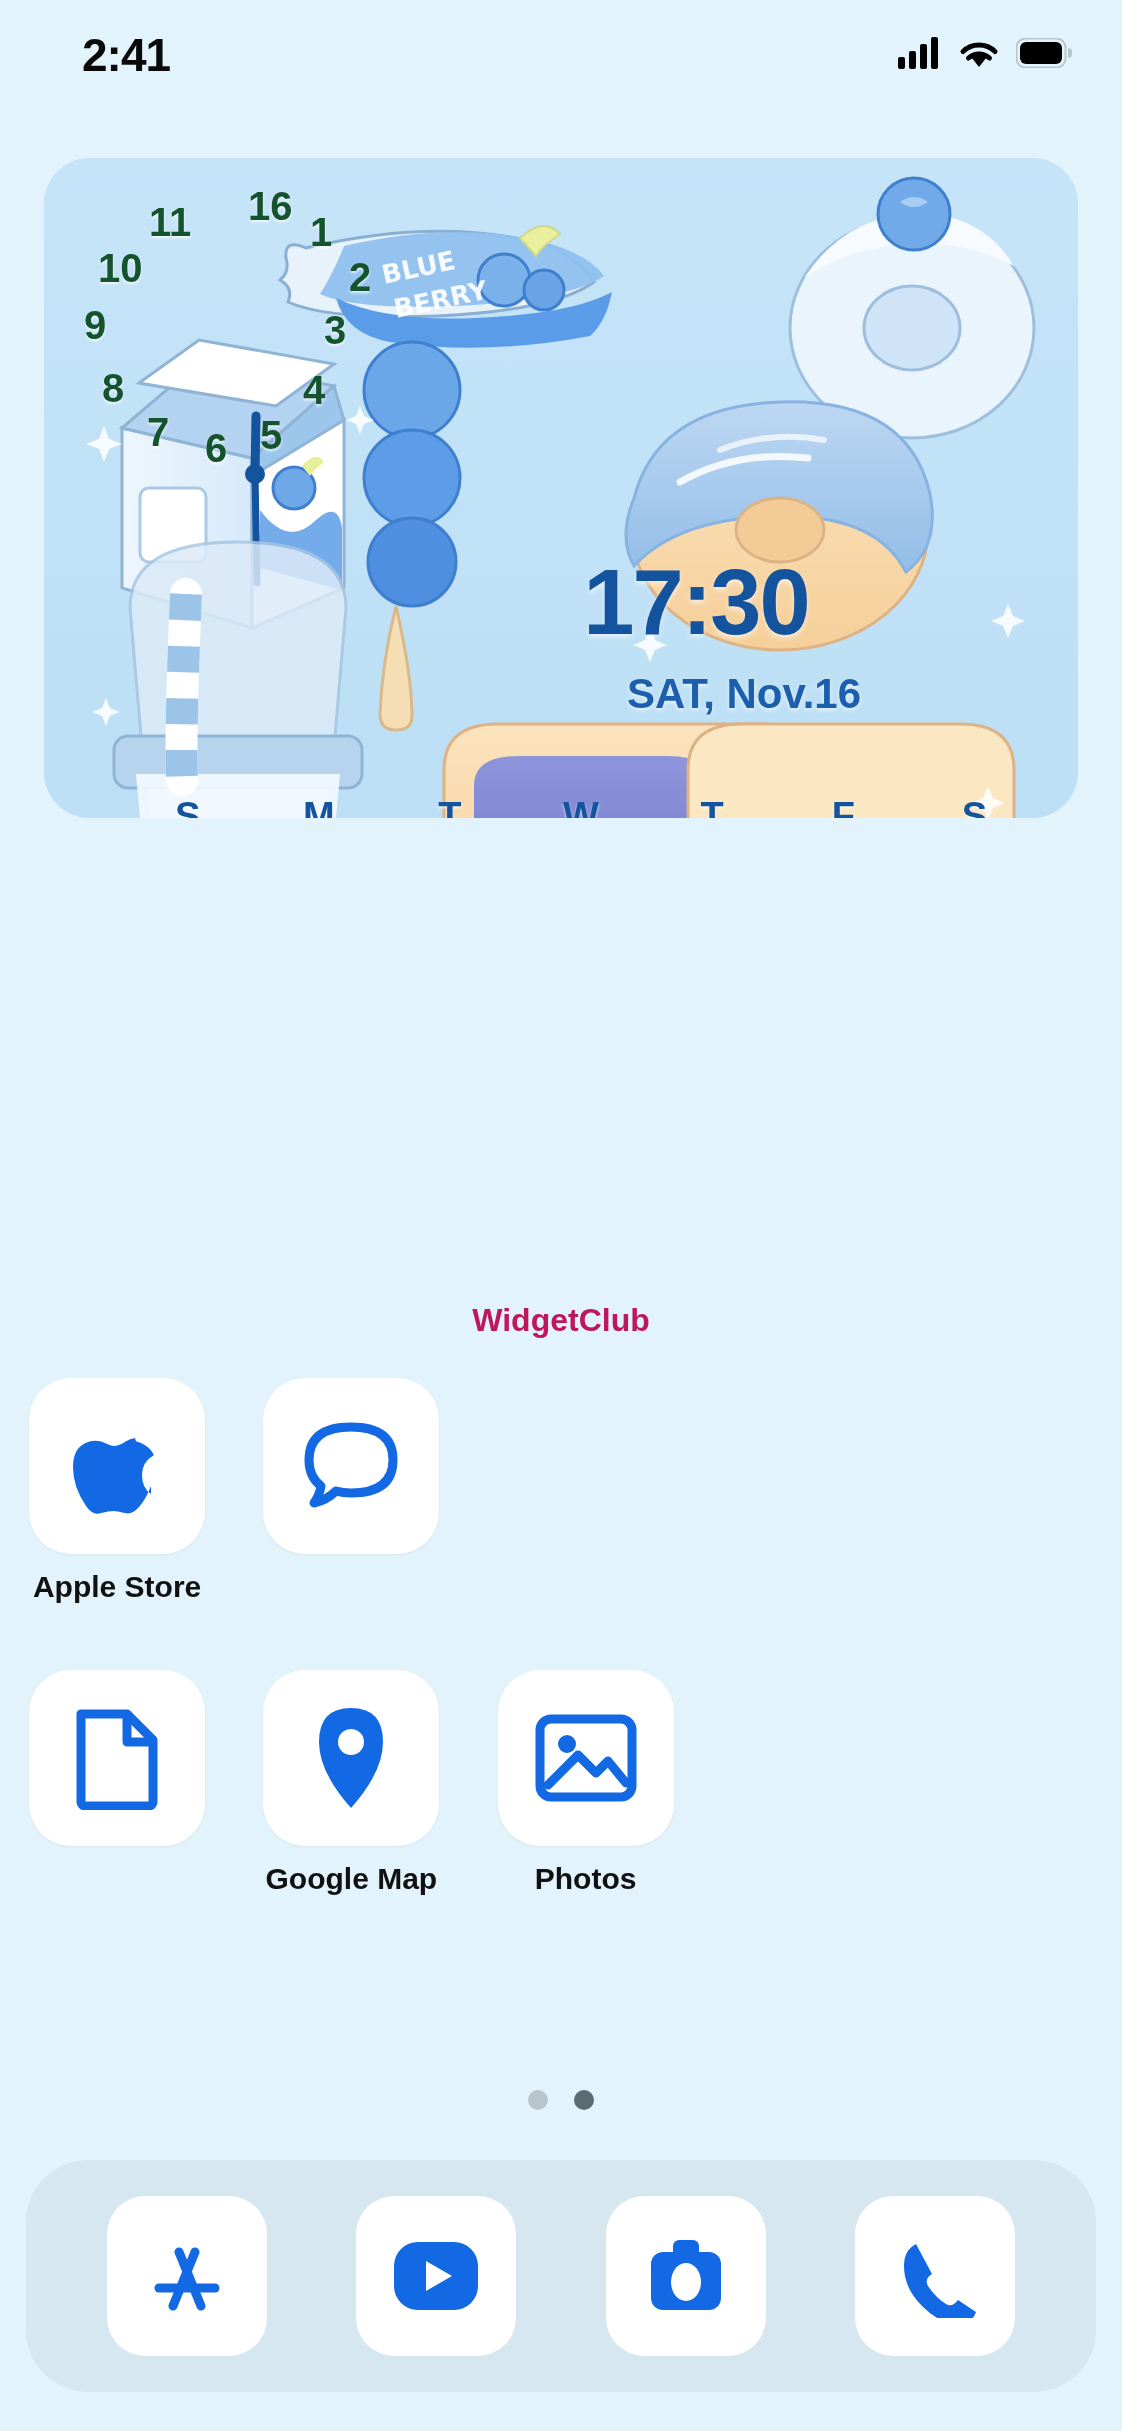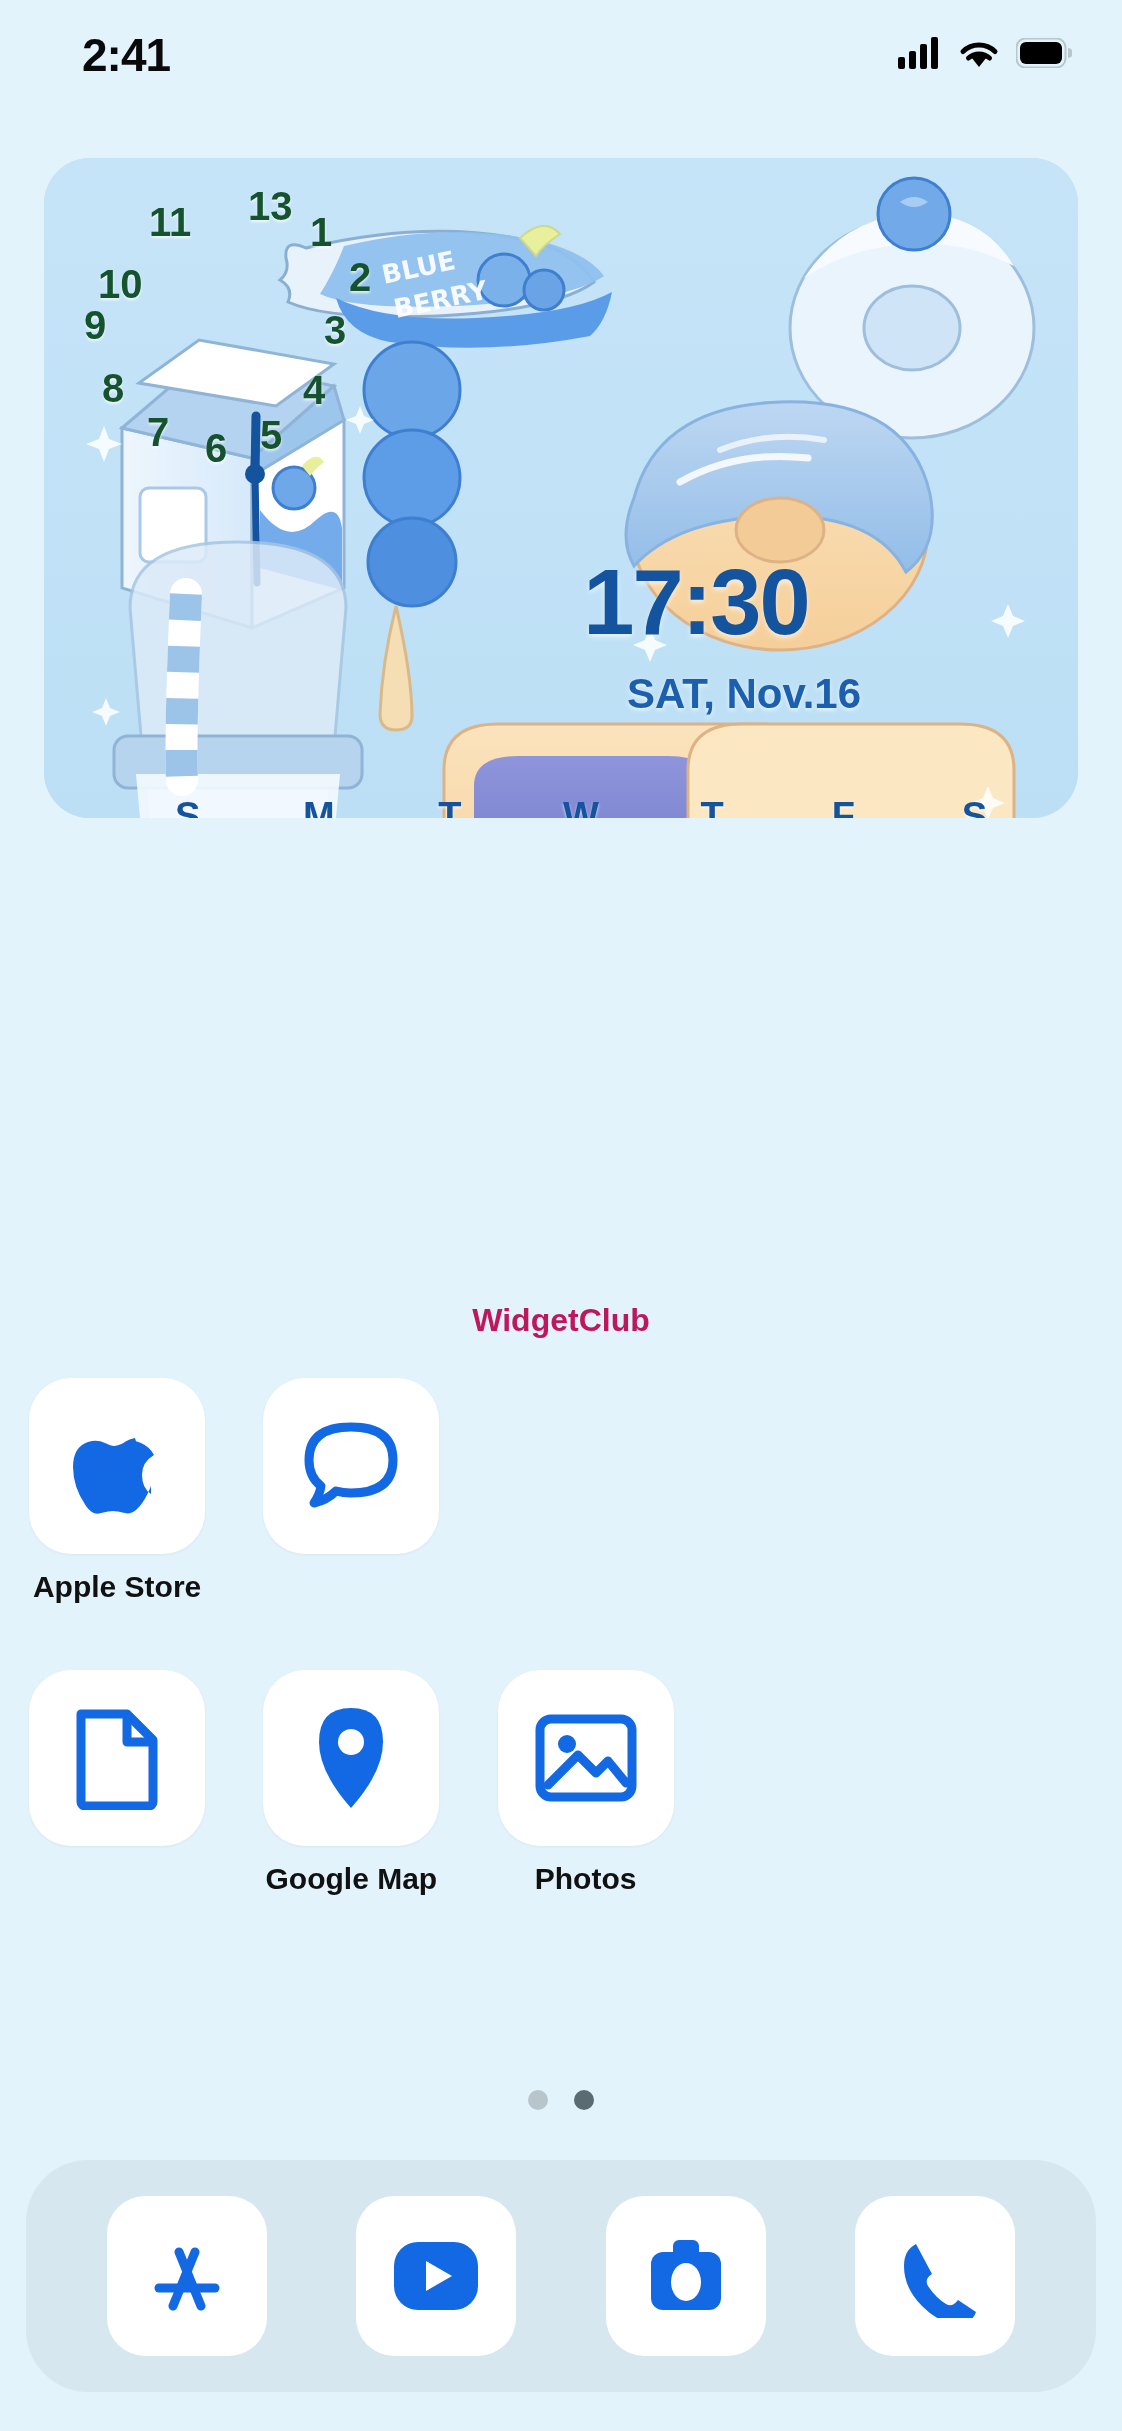--- a/index.html
+++ b/index.html
@@ -231,31 +231,31 @@
       <path d="M60 268 l5 13 13 5 -13 5 -5 13 -5 -13 -13 -5 13 -5 Z"></path>
       <path d="M316 248 l4 10 10 4 -10 4 -4 10 -4 -10 -10 -4 10 -4 Z"></path>
       <path d="M606 470 l5 12 12 5 -12 5 -5 12 -5 -12 -12 -5 12 -5 Z"></path>
       <path d="M964 446 l5 12 12 5 -12 5 -5 12 -5 -12 -12 -5 12 -5 Z"></path>
       <path d="M62 540 l4 10 10 4 -10 4 -4 10 -4 -10 -10 -4 10 -4 Z"></path>
       <path d="M944 628 l5 12 12 5 -12 5 -5 12 -5 -12 -12 -5 12 -5 Z"></path>
     </g>
   </svg>
 
   <div class="widget-overlay">
-    <span class="clk" style="left:204px; top:26px;">13</span>
+    <span class="clk" style="left:204px; top:26px;">16</span>
     <span class="clk" style="left:266px; top:52px;">1</span>
     <span class="clk" style="left:305px; top:97px;">2</span>
     <span class="clk" style="left:280px; top:150px;">3</span>
     <span class="clk" style="left:259px; top:210px;">4</span>
     <span class="clk" style="left:216px; top:255px;">5</span>
     <span class="clk" style="left:161px; top:268px;">6</span>
     <span class="clk" style="left:103px; top:252px;">7</span>
     <span class="clk" style="left:58px;  top:208px;">8</span>
     <span class="clk" style="left:40px;  top:145px;">9</span>
-    <span class="clk" style="left:54px;  top:88px;margin-top:16px;">10</span>
+    <span class="clk" style="left:54px;  top:88px;">10</span>
     <span class="clk" style="left:105px; top:42px;">11</span>
   </div>
 
   <div class="time-big">17:30</div>
   <div class="date-sub">SAT, Nov.16</div>
 
   <div class="cal-wrap">
     <div class="cal-head">
       <span>S</span>
       <span>M</span>

